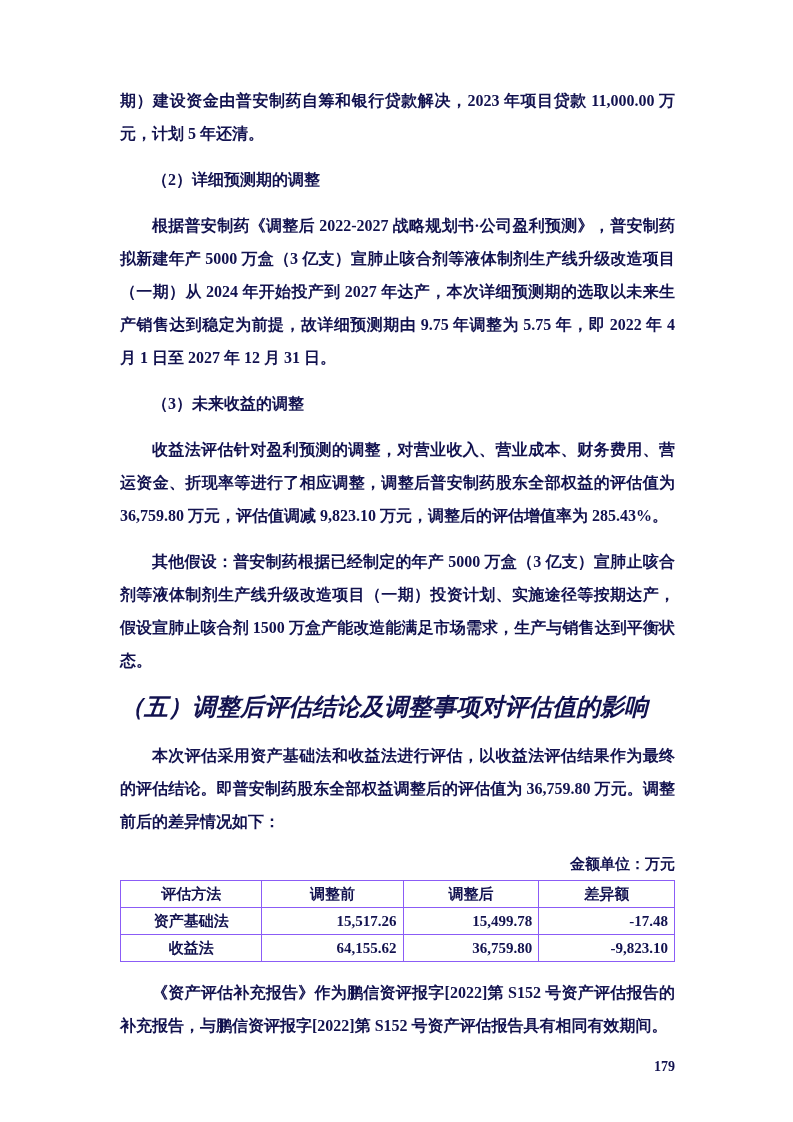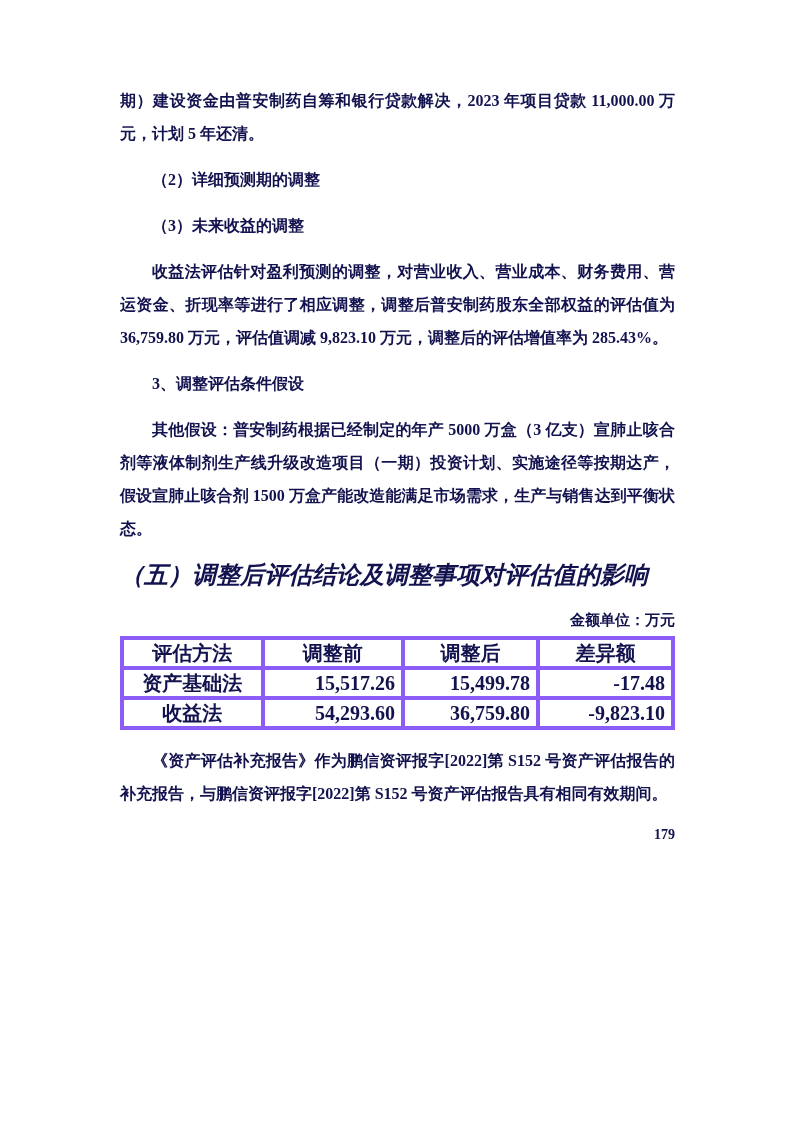--- a/index.html
+++ b/index.html
@@ -49,22 +49,22 @@
     text-align: right;
   }
   table.valuation {
     width: 100%;
     border-collapse: collapse;
     border: 1.5px solid #12124f;
     margin: 0 0 14px 0;
   }
   table.valuation th,
   table.valuation td {
-    border: 4px solid #8b5cf6;
-    font-size: 20px;
+    border: 1px solid #8b5cf6;
+    font-size: 15px;
     line-height: 18px;
     padding: 4px 6px;
     font-weight: bold;
   }
   table.valuation th {
     text-align: center;
   }
   table.valuation td.name-cell {
     text-align: center;
   }
@@ -85,31 +85,32 @@
 </style>
 </head>
 <body>
 
 <div class="page">
 
   <p class="para no-indent">期）建设资金由普安制药自筹和银行贷款解决，2023 年项目贷款 11,000.00 万元，计划 5 年还清。</p>
 
   <p class="subheading">（2）详细预测期的调整</p>
 
+  <p class="para">根据普安制药《调整后 2022-2027 战略规划书·公司盈利预测》，普安制药拟新建年产 5000 万盒（3 亿支）宣肺止咳合剂等液体制剂生产线升级改造项目（一期）从 2024 年开始投产到 2027 年达产，本次详细预测期的选取以未来生产销售达到稳定为前提，故详细预测期由 9.75 年调整为 5.75 年，即 2022 年 4 月 1 日至 2027 年 12 月 31 日。</p>
 
   <p class="subheading">（3）未来收益的调整</p>
 
   <p class="para">收益法评估针对盈利预测的调整，对营业收入、营业成本、财务费用、营运资金、折现率等进行了相应调整，调整后普安制药股东全部权益的评估值为 36,759.80 万元，评估值调减 9,823.10 万元，调整后的评估增值率为 285.43%。</p>
 
-  <p class="subheading">3、调整评估条件假设</p>
 
   <p class="para">其他假设：普安制药根据已经制定的年产 5000 万盒（3 亿支）宣肺止咳合剂等液体制剂生产线升级改造项目（一期）投资计划、实施途径等按期达产，假设宣肺止咳合剂 1500 万盒产能改造能满足市场需求，生产与销售达到平衡状态。</p>
 
   <p class="para section-heading">（五）调整后评估结论及调整事项对评估值的影响</p>
 
+  <p class="para">本次评估采用资产基础法和收益法进行评估，以收益法评估结果作为最终的评估结论。即普安制药股东全部权益调整后的评估值为 36,759.80 万元。调整前后的差异情况如下：</p>
 
   <p class="unit-label">金额单位：万元</p>
 
   <table class="valuation">
     <colgroup>
       <col class="c1">
         <col class="c2">
         <col class="c3">
         <col class="c4">
     </colgroup>
@@ -123,21 +124,21 @@
     </thead>
     <tbody>
       <tr>
         <td class="name-cell">资产基础法</td>
         <td class="num-cell">15,517.26</td>
         <td class="num-cell">15,499.78</td>
         <td class="num-cell">-17.48</td>
       </tr>
       <tr>
         <td class="name-cell">收益法</td>
-        <td class="num-cell">54,293.60</td>
+        <td class="num-cell">64,155.62</td>
         <td class="num-cell">36,759.80</td>
         <td class="num-cell">-9,823.10</td>
       </tr>
     </tbody>
   </table>
 
   <p class="para">《资产评估补充报告》作为鹏信资评报字[2022]第 S152 号资产评估报告的补充报告，与鹏信资评报字[2022]第 S152 号资产评估报告具有相同有效期间。</p>
 
   <div class="page-number">179</div>
 

